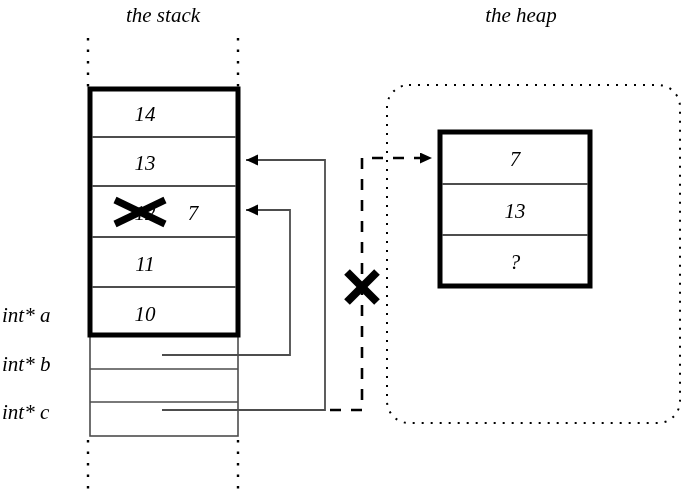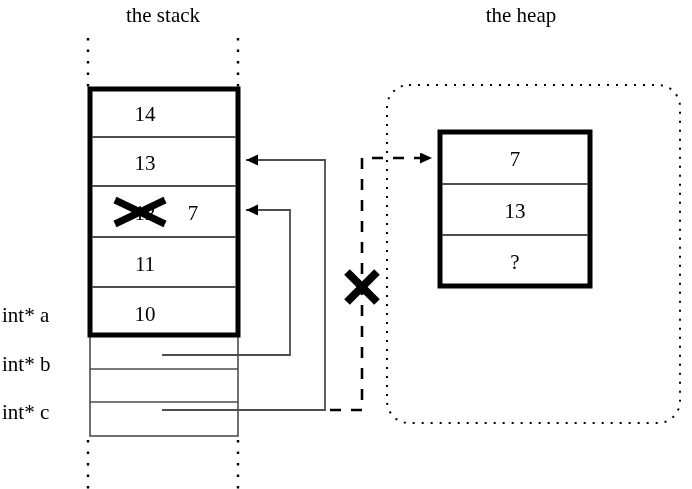--- a/index.html
+++ b/index.html
@@ -7,20 +7,21 @@
     padding: 0;
     background: #ffffff;
   }
   #canvas {
     position: relative;
     width: 692px;
     height: 489px;
     background: #ffffff;
     font-family: "Liberation Serif", "DejaVu Serif", serif;
     overflow: hidden;
+    font-style: italic;
   }
   svg.diagram {
     position: absolute;
     top: 0;
     left: 0;
     width: 692px;
     height: 489px;
   }
   .title-text {
     font-family: "Liberation Serif", "DejaVu Serif", serif;

